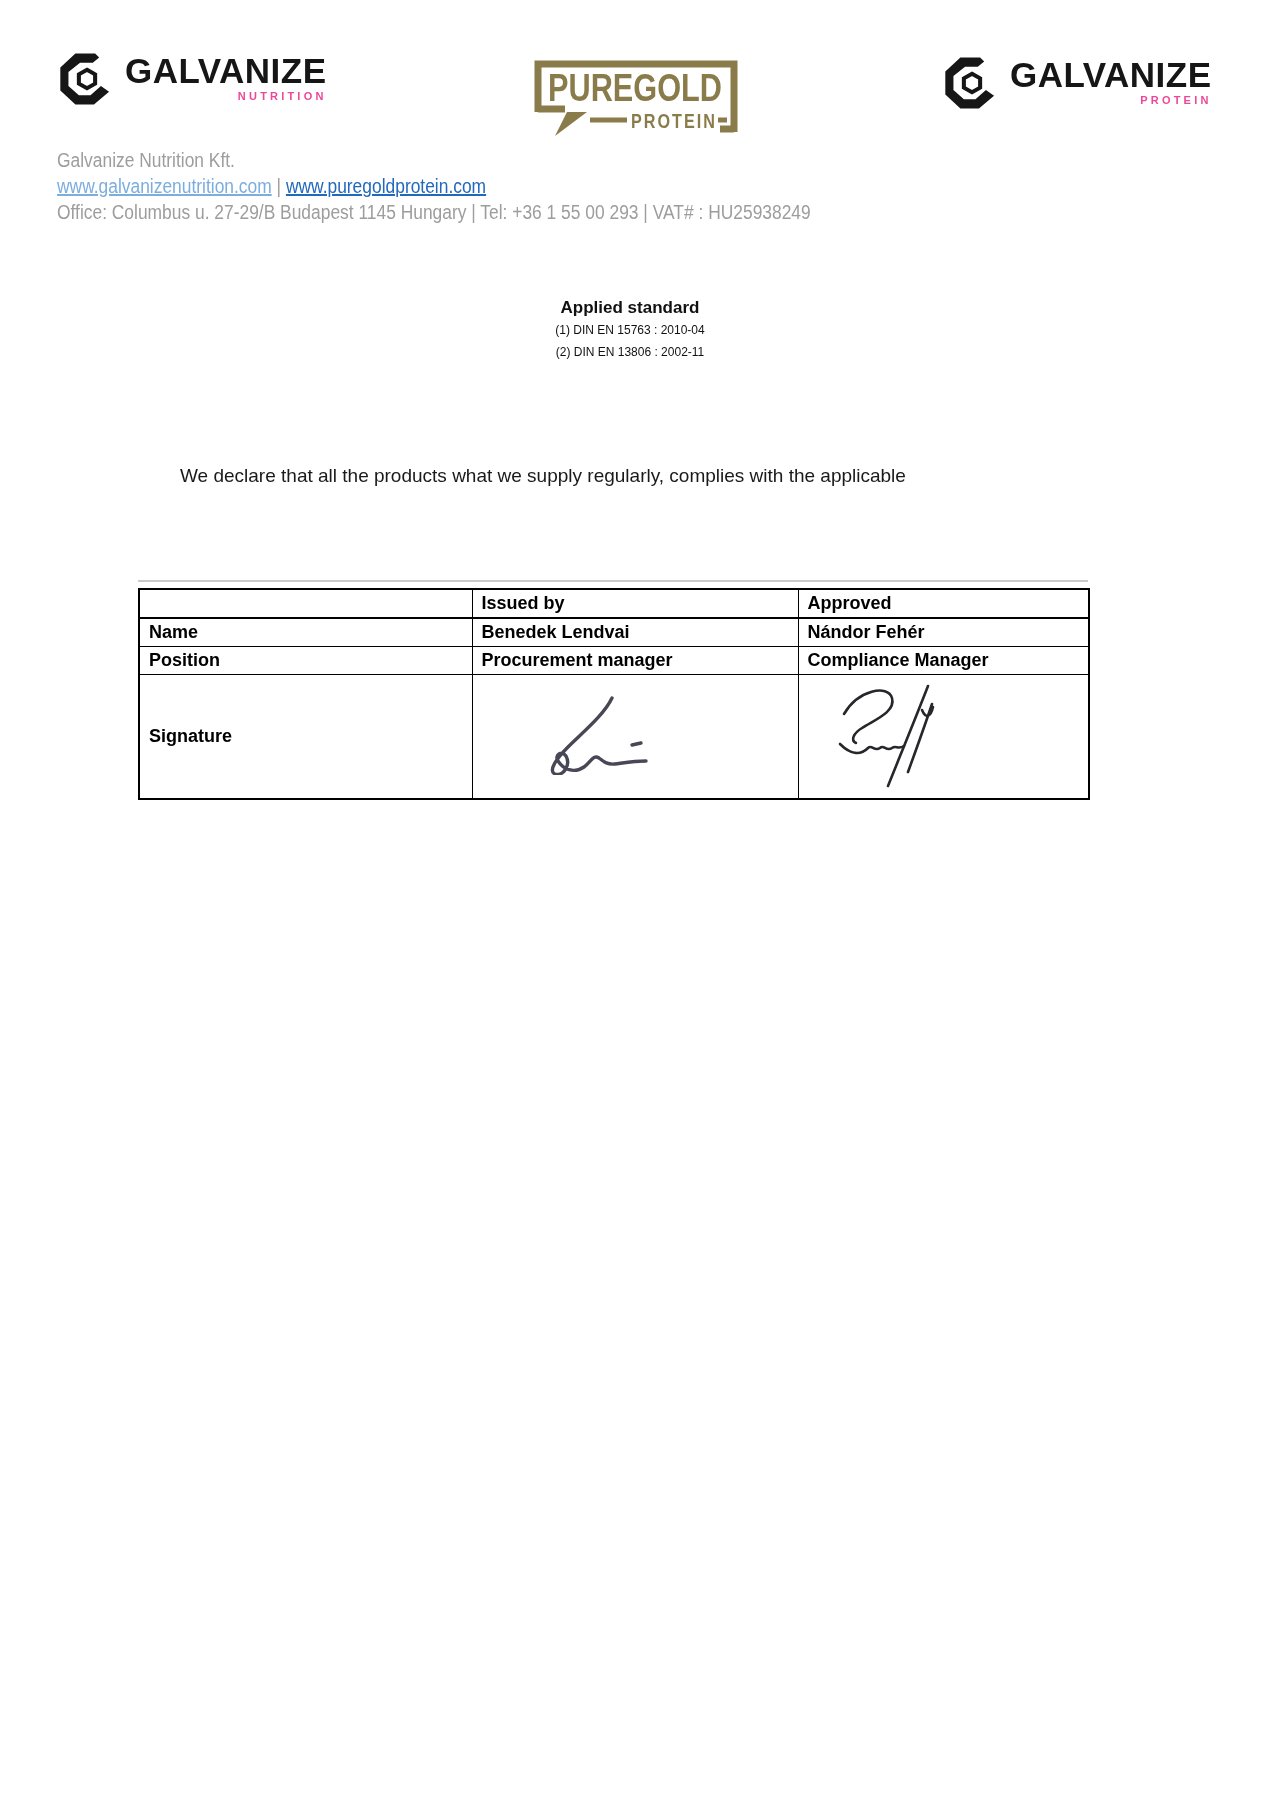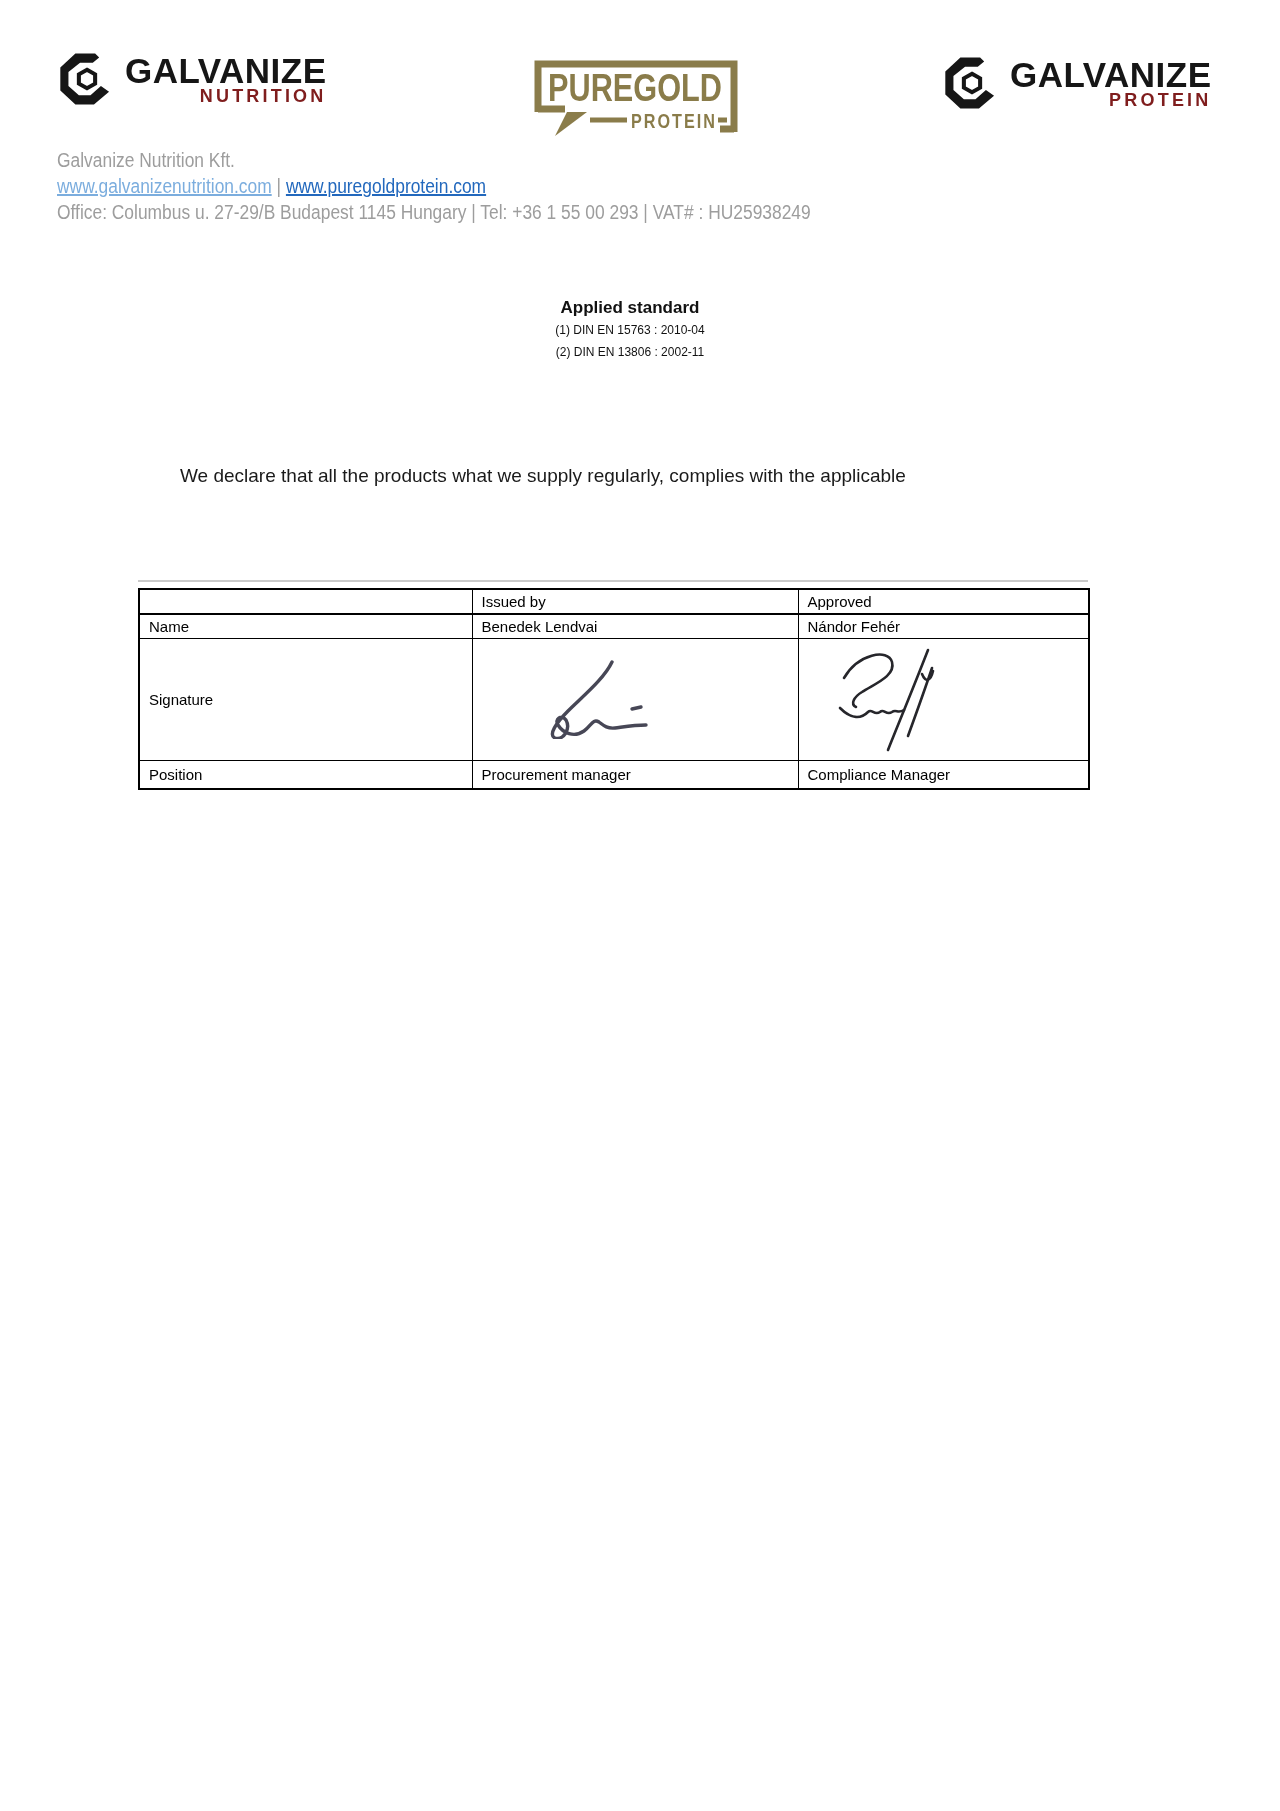--- a/index.html
+++ b/index.html
@@ -6,41 +6,41 @@
   html,body { background:#ffffff; }
   body { font-family:"Liberation Sans", sans-serif; }
   .page { position:relative; width:1280px; height:1811px; background:#ffffff; overflow:hidden; }
   .abs { position:absolute; }
 
   
   .gz-logo { display:flex; align-items:center; gap:9px; }
   .gz-emblem { width:58px; height:54px; flex:0 0 auto; }
   .gz-textcol { display:flex; flex-direction:column; align-items:flex-end; }
   .gz-brand { font-size:35px; font-weight:bold; letter-spacing:0.5px; line-height:34px; color:#161616; }
-  .gz-sub { font-size:18px; font-weight:bold; letter-spacing:3.2px; line-height:15px; margin-top:1px; color:#7f1d1d; }
+  .gz-sub { font-size:11px; font-weight:bold; letter-spacing:3.2px; line-height:15px; margin-top:1px; color:#ec4899; }
 
   .pg-logo { width:218px; height:92px; }
   .pg-main-text { font-family:"Liberation Sans", sans-serif; font-weight:bold; font-size:38px; }
   .pg-sub-text { font-family:"Liberation Sans", sans-serif; font-weight:bold; font-size:20px; letter-spacing:2.5px; }
 
   
   .hdr-line { transform:scaleX(0.87); transform-origin:left center; font-size:20px; line-height:26px; white-space:nowrap; }
   .hdr-link { text-decoration:underline; cursor:pointer; }
 
   
   .standards { left:0; top:297px; width:1260px; text-align:center; color:#111; }
   .standards-title { font-size:17px; font-weight:bold; line-height:22px; }
   .standards-item { font-size:12px; line-height:22px; }
 
   
   .declaration { left:180px; top:460px; width:980px; font-size:19px; line-height:31px; color:#1a1a1a; }
   .declaration span { display:block; white-space:nowrap; }
 
   
-  .doc-table { position:absolute; left:138px; top:588px; width:950px; border-collapse:collapse; table-layout:fixed; font-size:15px; color:#000; }
+  .doc-table { position:absolute; left:138px; top:588px; width:950px; border-collapse:collapse; table-layout:fixed; font-size:18px; color:#000;font-weight:bold; }
   .doc-table td { border:1.5px solid #000; padding:3px 9px; vertical-align:middle; overflow:hidden; }
   .doc-table { border:2px solid #000; }
   .doc-table tr.header-row td { border-bottom:2.6px solid #000; }
   .table-shadow-top { left:138px; top:580px; width:950px; height:2px; background:#c9c9c9; }
   .sig-cell { position:relative; }
   .sig-wrap1 { margin-left:42px; margin-top:2px; }
   .sig-wrap2 { margin-left:22px; margin-top:2px; }
 </style>
 </head>
 <body>
@@ -125,20 +125,25 @@
         <td style="height:24px;"></td>
         <td>Issued by</td>
         <td>Approved</td>
       </tr>
       <tr>
         <td style="height:24px;">Name</td>
         <td>Benedek Lendvai</td>
         <td>Nándor Fehér</td>
       </tr>
       <tr>
+        <td style="height:28px;">Position</td>
+        <td>Procurement manager</td>
+        <td>Compliance Manager</td>
+      </tr>
+      <tr>
         <td style="height:114px;">Signature</td>
         <td class="sig-cell">
           <div class="sig-wrap1">
             <svg width="150" height="80" viewBox="0 0 150 80">
               <g fill="none" stroke-width="3.4" stroke-linecap="round" stroke="#474756">
                 <path d="M88,3 C80,20 58,38 44,52 C32,64 24,76 31,79 C39,82 47,70 42,61 C38,55 30,60 34,66 C39,74 50,79 60,72 C67,67 69,59 75,63 C79,66 83,70 91,69 C99,68 110,66 122,66"></path>
                 <path d="M108,50 L117,48"></path>
               </g>
             </svg>
           </div>
@@ -150,21 +155,16 @@
                 <path d="M14,34 C28,10 58,4 62,18 C66,32 44,40 32,48 C24,53 20,60 26,63"></path>
                 <path d="M10,64 C20,74 30,76 38,68 C42,64 44,72 50,68 C54,64 56,72 62,68 C66,65 68,70 74,66"></path>
                 <path d="M58,106 C70,76 84,42 98,6"></path>
                 <path d="M78,92 C86,70 94,48 102,24"></path>
                 <path d="M92,30 C96,40 101,36 103,27"></path>
               </g>
             </svg>
           </div>
         </td>
       </tr>
-      <tr>
-        <td style="height:28px;">Position</td>
-        <td>Procurement manager</td>
-        <td>Compliance Manager</td>
-      </tr>
     </tbody>
   </table>
 
 </div>
 
 </body></html>

